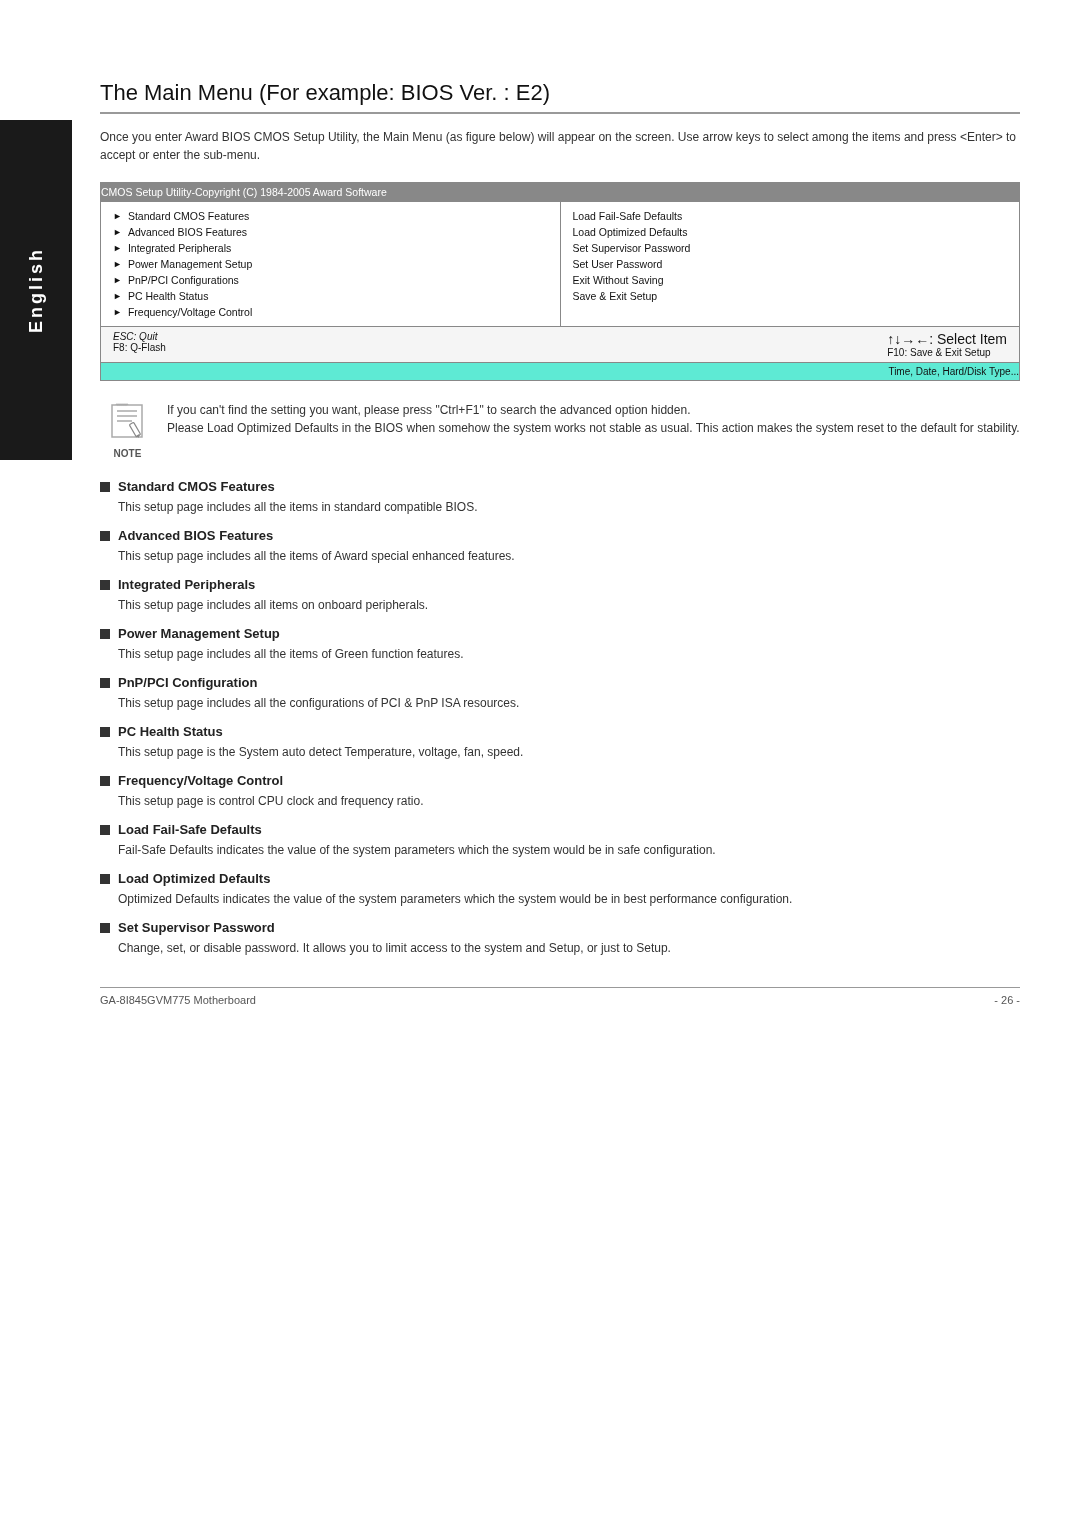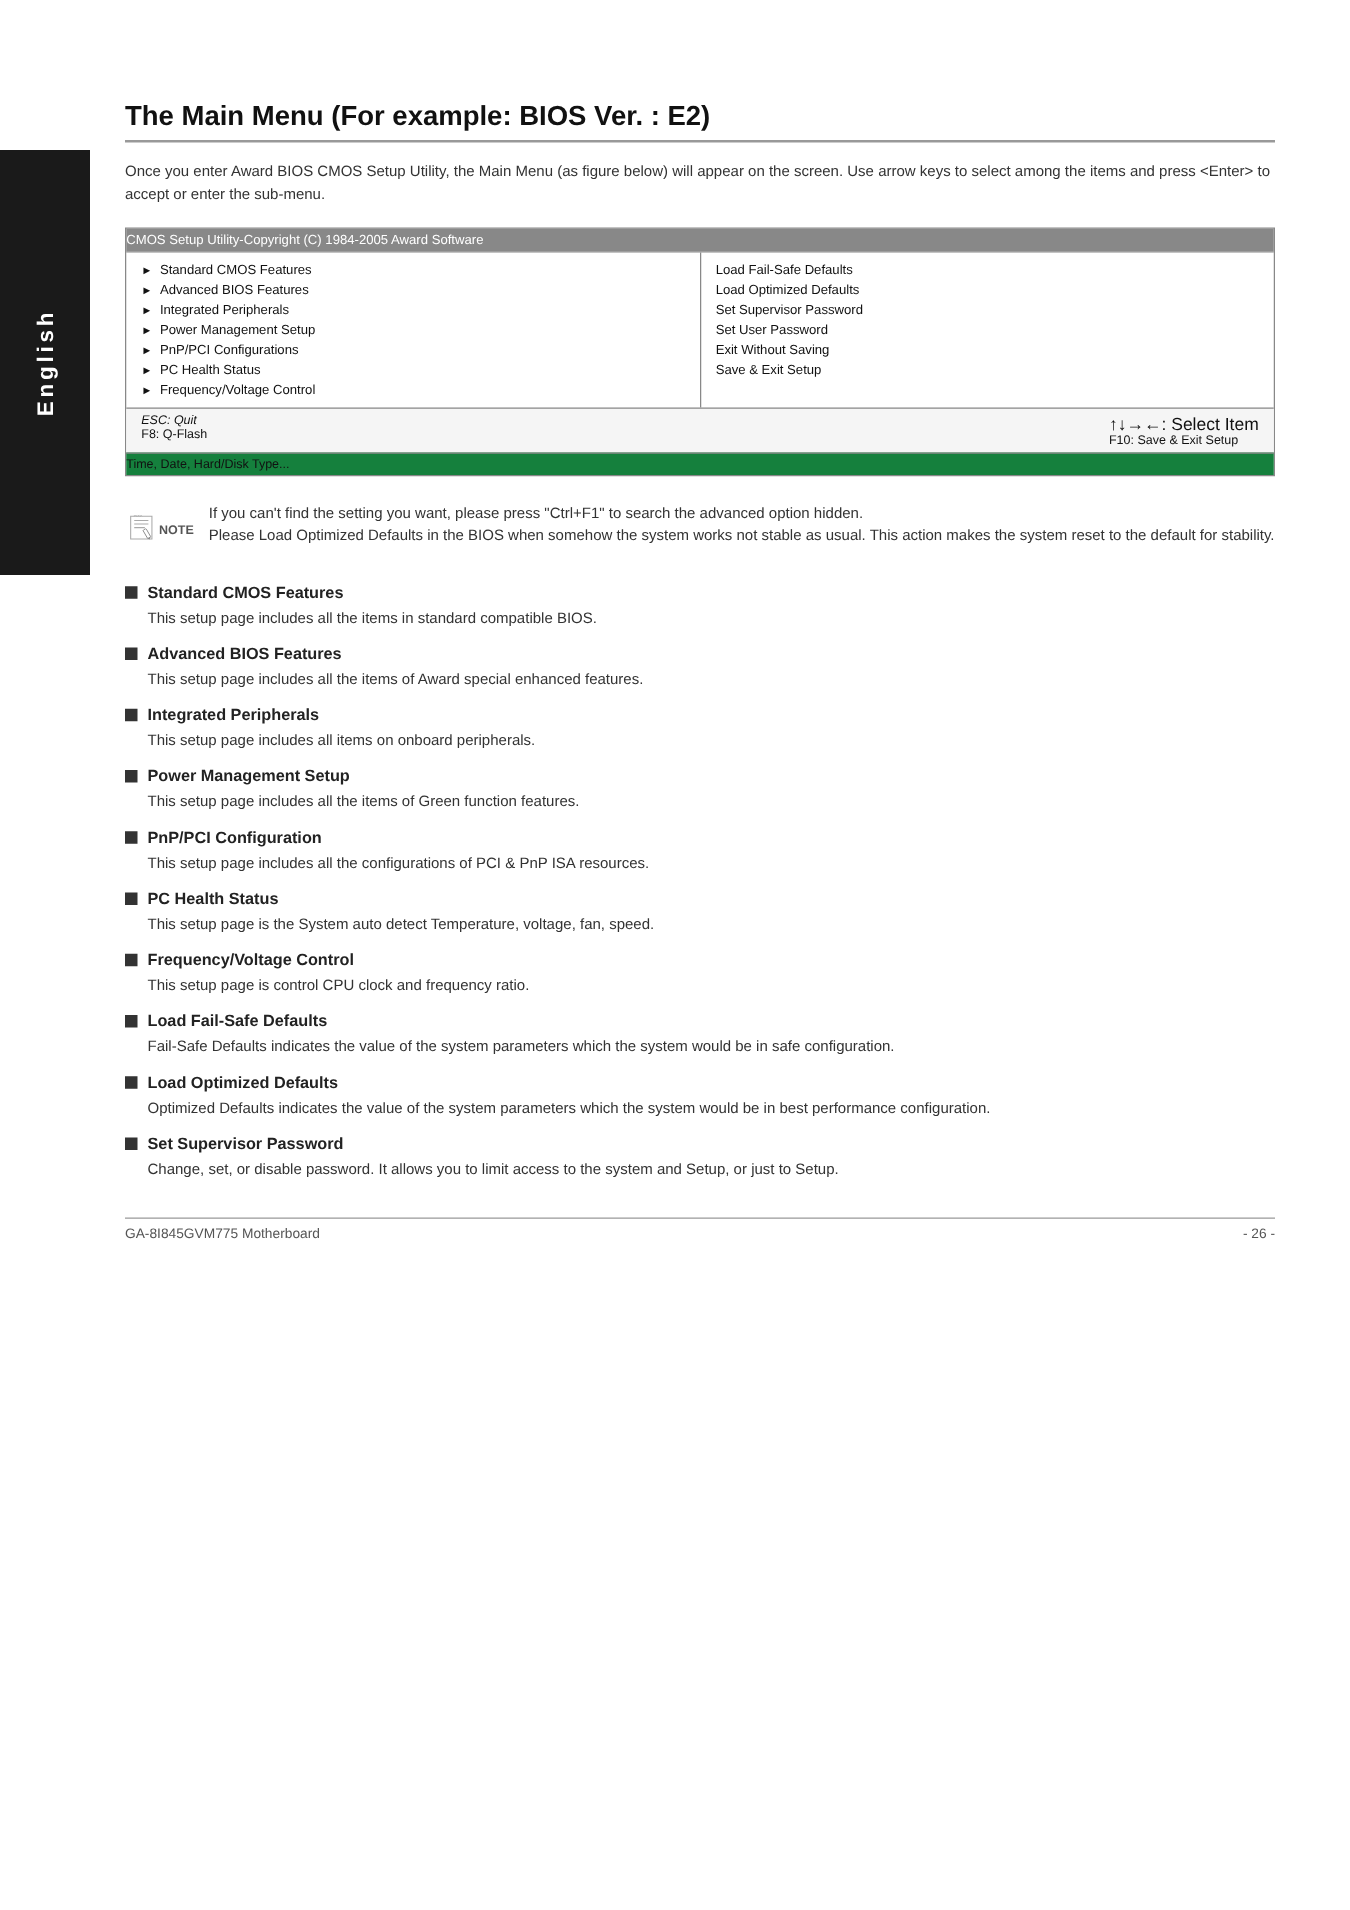--- a/index.html
+++ b/index.html
@@ -37,21 +37,21 @@
     
     .main-content {
       margin-left: 100px;
       margin-right: 60px;
       padding-top: 80px;
       padding-bottom: 60px;
     }
 
     .page-title {
       font-size: 22px;
-      font-weight: bold;
+      font-weight: normal;
       color: #111;
       margin-bottom: 14px;
       border-bottom: 2px solid #999;
       padding-bottom: 6px;
     }
 
     .intro-text {
       font-size: 12px;
       color: #333;
       line-height: 1.5;
@@ -114,24 +114,24 @@
       background: #f5f5f5;
     }
 
     .bios-footer-left, .bios-footer-right {
       display: flex;
       flex-direction: column;
     }
 
     .bios-status-bar {
       border-top: 1px solid #888;
-      text-align: left;
+      text-align: right;
       padding: 3px 0;
       font-size: 10px;
-      background: #15803d;
+      background: #5eead4;
     }
 
     
     .note-box {
       display: flex;
       align-items: flex-start;
       margin-bottom: 20px;
       gap: 12px;
     }
 
@@ -183,21 +183,21 @@
       padding-top: 6px;
       display: flex;
       justify-content: space-between;
       font-size: 11px;
       color: #555;
     }
 
     
     .note-icon-wrapper {
       display: flex;
-      flex-direction: row;
+      flex-direction: column;
       align-items: center;
       width: 55px;
       flex-shrink: 0;
     }
   </style>
 </head>
 <body>
 
 <div class="sidebar-tab">
   <span class="sidebar-tab-text">English</span>

